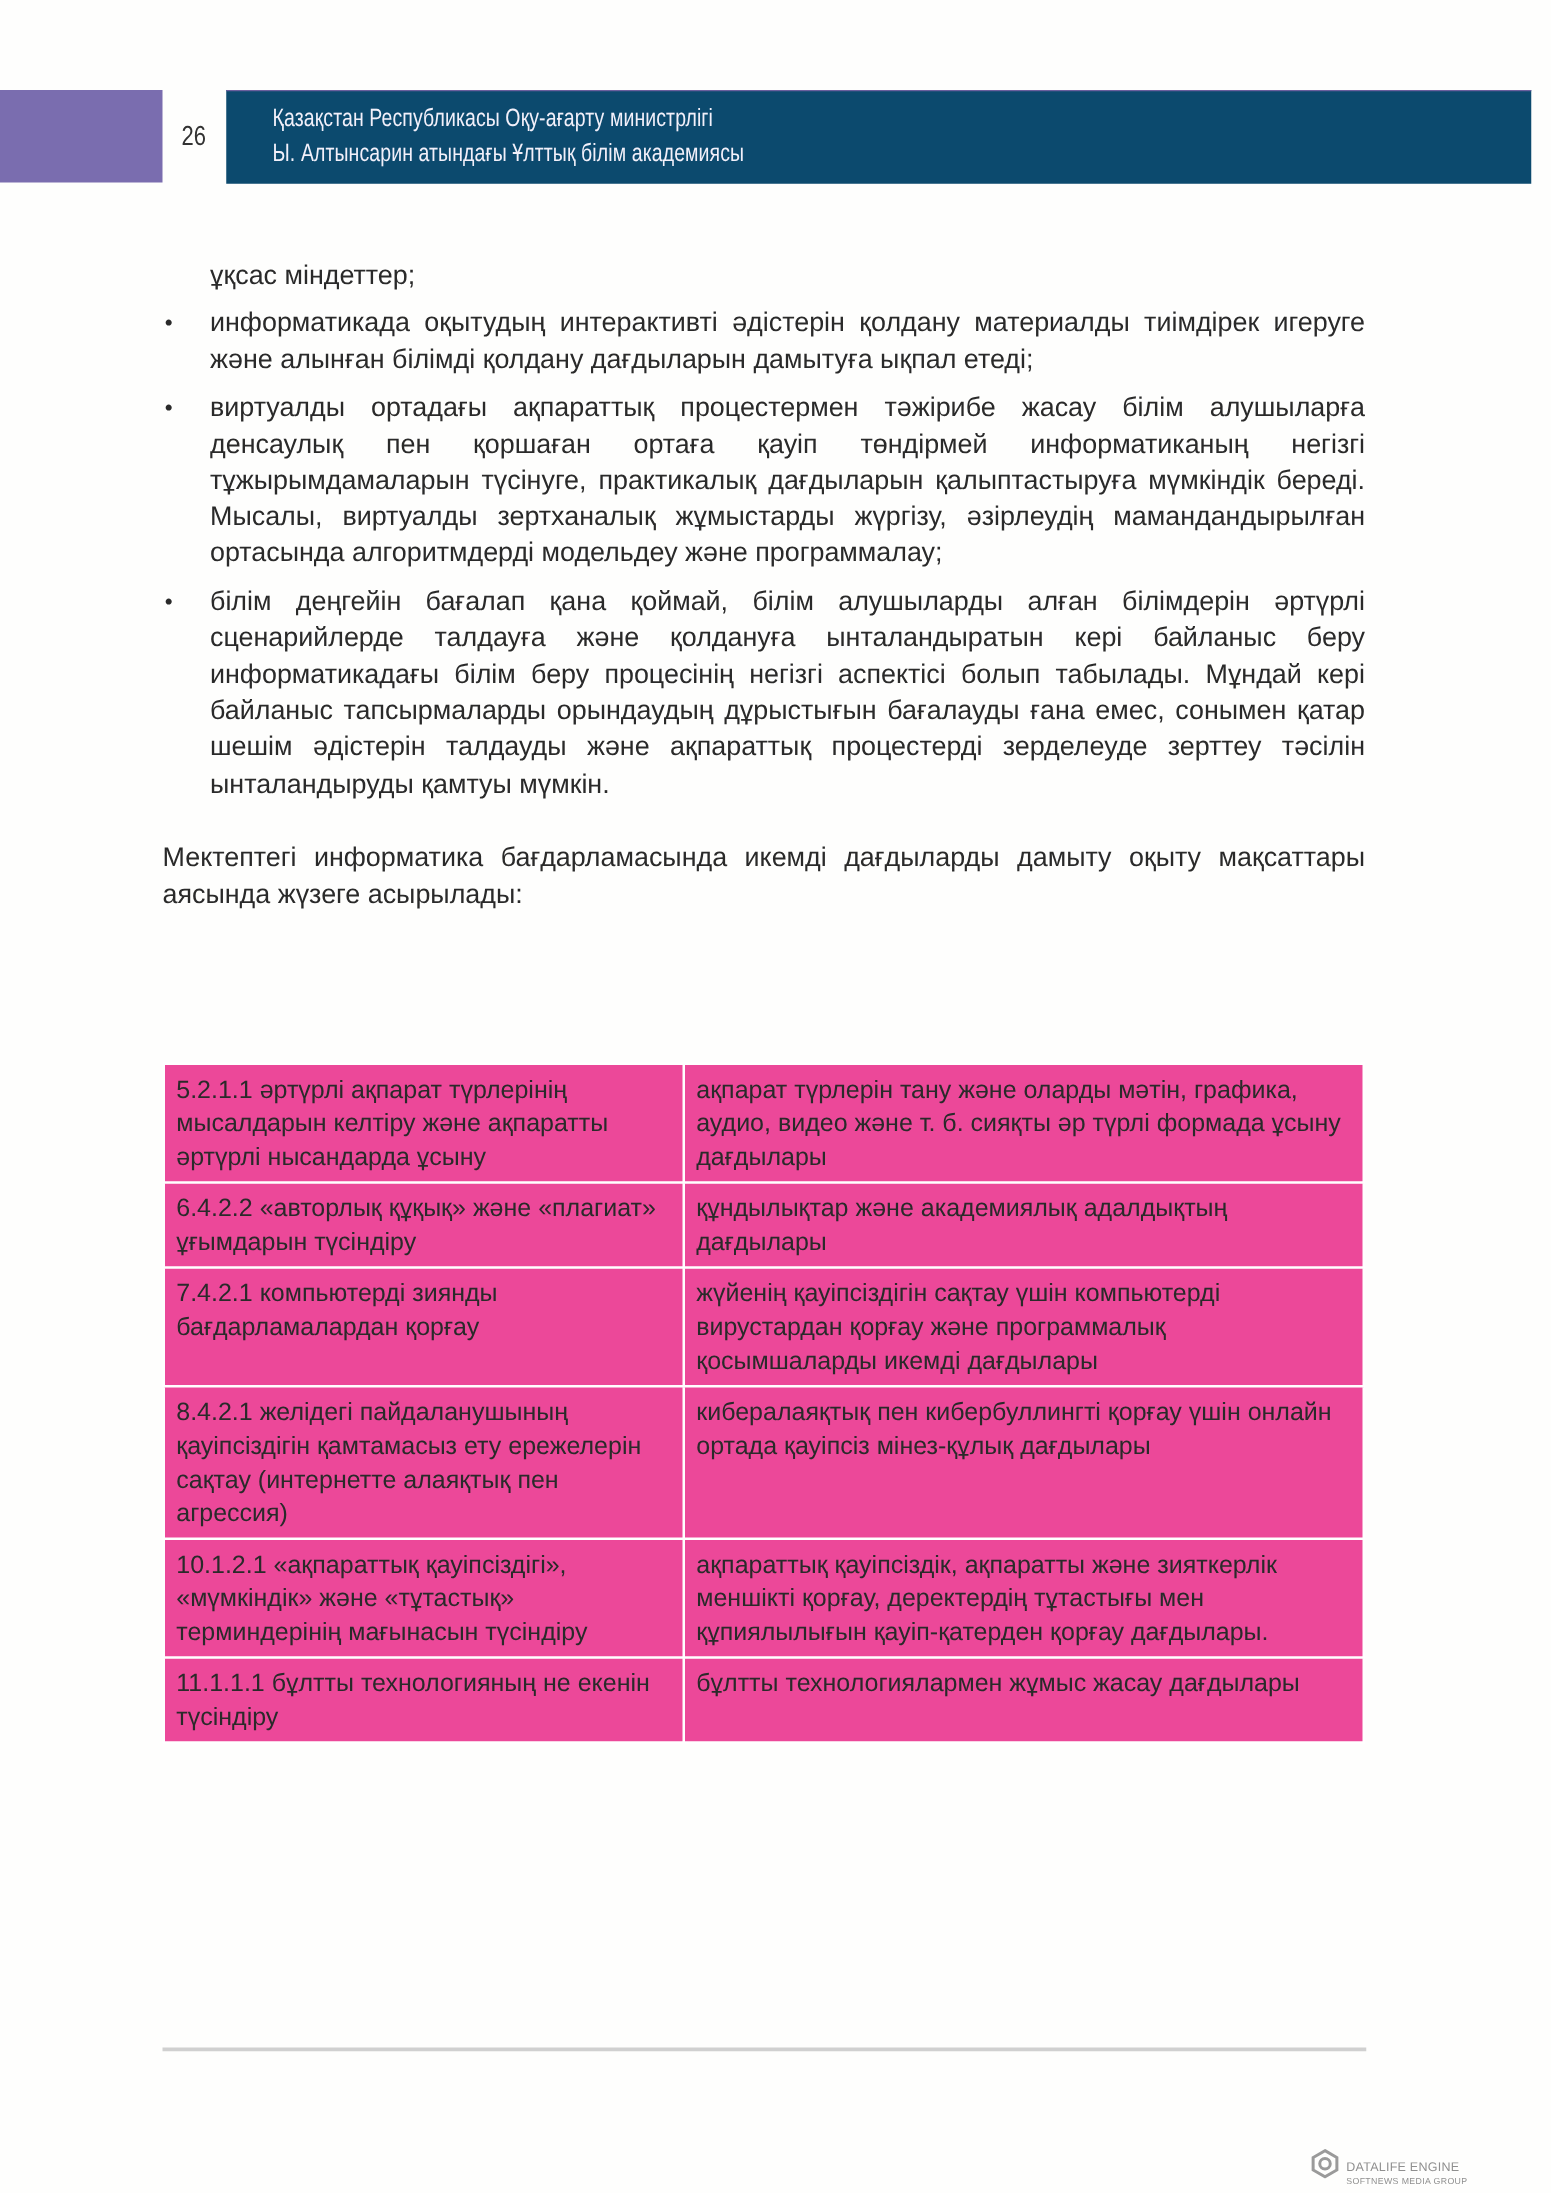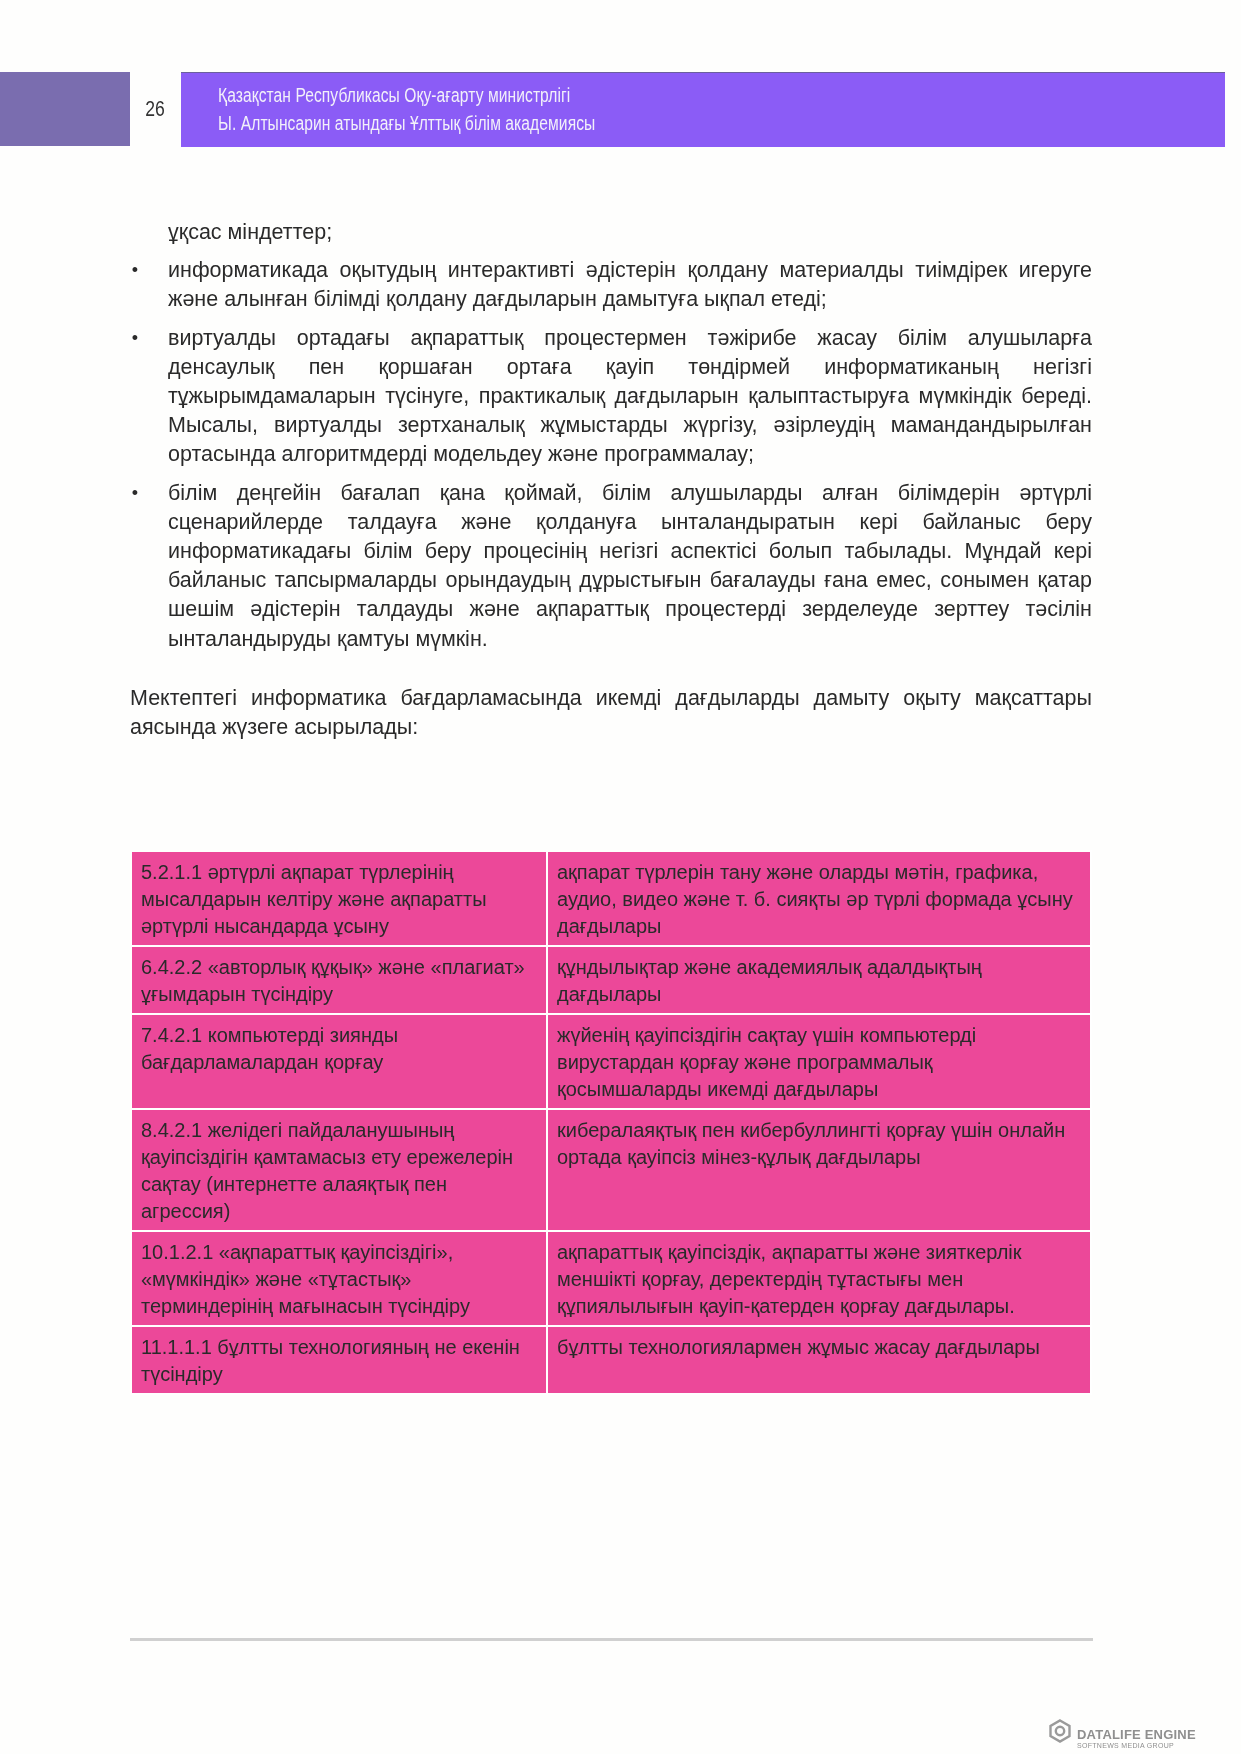--- a/index.html
+++ b/index.html
@@ -10,50 +10,50 @@
       color: #2a2a2a;
     }
     .hdr-left { position: absolute; left: 0; top: 72px; width: 130px; height: 74px; background: #7a6daf; }
     .hdr-num {
       position: absolute; left: 130px; top: 72px; width: 50px; height: 74px;
       display: flex; align-items: center; justify-content: center;
       font-family: "Liberation Sans Narrow", "Liberation Sans", sans-serif;
       font-size: 22px; color: #333; transform: scaleX(0.8);
     }
     .hdr-band {
-      position: absolute; left: 181px; top: 72px; right: 16px; height: 74px; background: #8b5cf6;
+      position: absolute; left: 181px; top: 72px; right: 16px; height: 74px; background: #0c4a6e;
       border-top: 1px solid #6b5f9e;
     }
     .hdr-text {
       position: absolute; left: 37px; top: 8px;
       color: #f2f0fa; font-size: 20px; line-height: 28px;
       transform: scaleX(0.78); transform-origin: left top; white-space: nowrap;
       letter-spacing: 0.1px;
     }
-    .content { position: absolute; left: 130px; top: 218px; width: 962px; }
+    .content { position: absolute; left: 130px; top: 206px; width: 962px; }
     .p { font-size: 21.5px; line-height: 29.2px; text-align: justify; margin: 0; }
     .cont { margin-left: 38px; }
     .bullet-item { position: relative; padding-left: 38px; margin-top: 9px; }
     .bullet-item .dot {
       position: absolute; left: 0; top: 0; width: 10px; text-align: center; font-size: 18px; line-height: 29px;
     }
     .intro { margin-top: 30px; }
     table.obj {
       position: absolute; left: 130px; top: 850px; width: 962px;
       border-collapse: collapse; table-layout: fixed;
     }
     table.obj td {
       background: #ec4899; border: 2px solid #ffffff; vertical-align: top;
       font-size: 20px; line-height: 27px; padding: 7px 8px 5px 9px; color: #2a2a2a;
     }
     table.obj td.c1 { width: 397px; }
     .footer-line { position: absolute; left: 130px; top: 1638px; width: 963px; height: 3px; background: #d0d0d0; }
     .wm { position: absolute; left: 1048px; top: 1711px; display: flex; align-items: center; gap: 5px; color: #8f8f8f; }
     .wm svg { width: 24px; height: 24px; }
-    .wm .t1 { font-size: 13px; font-weight: bold; letter-spacing: 0.2px; line-height: 13px; margin-top: 17px; }
+    .wm .t1 { font-size: 10px; font-weight: normal; letter-spacing: 0.2px; line-height: 13px; margin-top: 17px; }
     .wm .t2 { font-size: 7px; letter-spacing: 0.3px; line-height: 9px; }
   </style>
 </head>
 <body>
 
 <div class="hdr-left"></div>
 <div class="hdr-num">26</div>
 <div class="hdr-band">
   <div class="hdr-text">
     <div>Қазақстан Республикасы Оқу-ағарту министрлігі</div>

